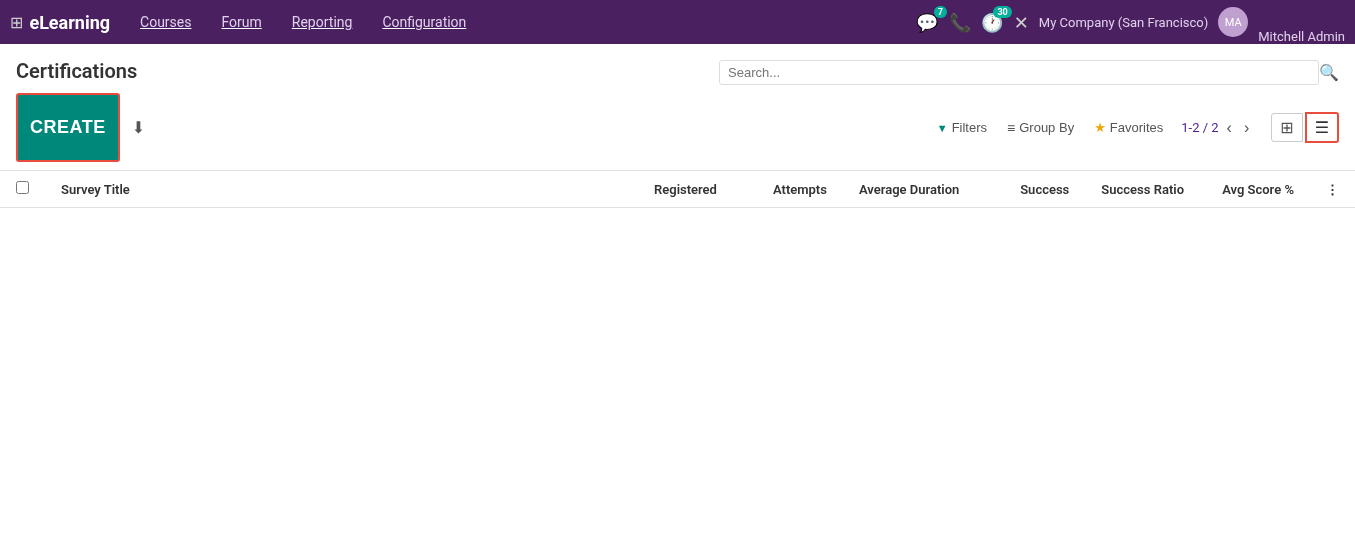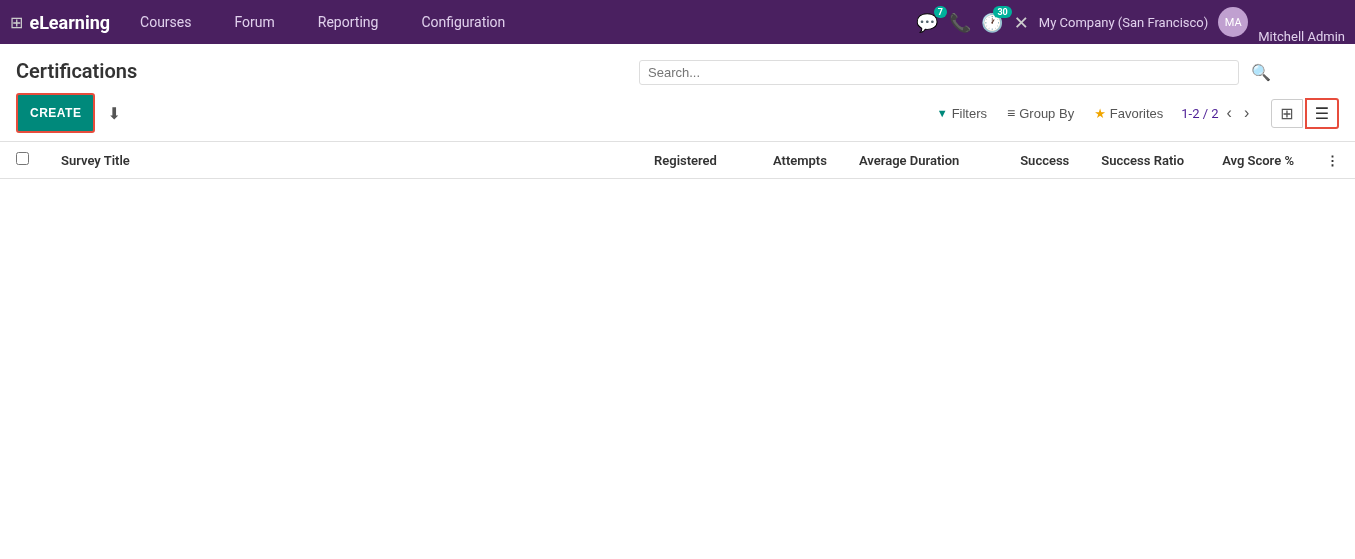--- a/index.html
+++ b/index.html
@@ -14,21 +14,21 @@
       height: 44px;
       padding: 0 10px;
       gap: 6px;
     }
     .topnav-brand {
       display: flex; align-items: flex-start; gap: 6px;
       font-size: 18px; font-weight: bold; color: #fff;
       margin-right: 10px;
     }
     .topnav-grid-icon { color: #ccc; font-size: 16px; }
-    .topnav-menu { display: flex; gap: 15px; flex: 1; }
+    .topnav-menu { display: flex; gap: 2px; flex: 1; text-decoration: underline; }
     .topnav-menu-item {
       color: #e0d0ec;
       padding: 4px 14px;
       border-radius: 4px;
       cursor: pointer;
       font-size: 14px;
     }
     .topnav-right {
       display: flex; align-items: center; gap: 10px; margin-left: auto;
     }
@@ -64,22 +64,22 @@
     .toolbar {
       display: flex; align-items: center;
       padding: 8px 16px;
       gap: 8px;
     }
     .btn-create {
       background: #00897b;
       color: #fff;
       border: 2px solid #e74c3c;
       border-radius: 3px;
-      padding: 11px 12px;
-      font-size: 12px;
+      padding: 22px 12px;
+      font-size: 18px;
       font-weight: 600;
       cursor: pointer;
       letter-spacing: 0.5px;
     }
     .btn-icon {
       background: none; border: none; cursor: pointer; color: #555; font-size: 16px; padding: 4px;
     }
     .search-input-wrapper {
       display: flex; align-items: center; flex: 1; max-width: 600px;
       border: 1px solid #ddd; border-radius: 3px; background: #fff;
@@ -168,21 +168,21 @@
     </div>
     <span class="user-name">Mitchell Admin</span>
   </div>
 </nav>
 
 <div class="page-container">
 
   <div class="page-header">
     <h1 class="page-title">Certifications</h1>
 
-    <div style="display:flex; align-items:center; gap:12px; flex:1; justify-content:flex-start; max-width:700px; margin-left:auto; padding-top:4px;">
+    <div style="display:flex; align-items:center; gap:0; flex:1; justify-content:flex-end; max-width:700px; margin-left:auto; padding-top:4px;">
       <div class="search-input-wrapper">
         <input class="search-input" type="text" placeholder="Search..." style="">
       </div>
       <button class="search-icon-btn">🔍</button>
     </div>
   </div>
 
   <div class="toolbar">
     <button class="btn-create">CREATE</button>
     <button class="btn-icon">

